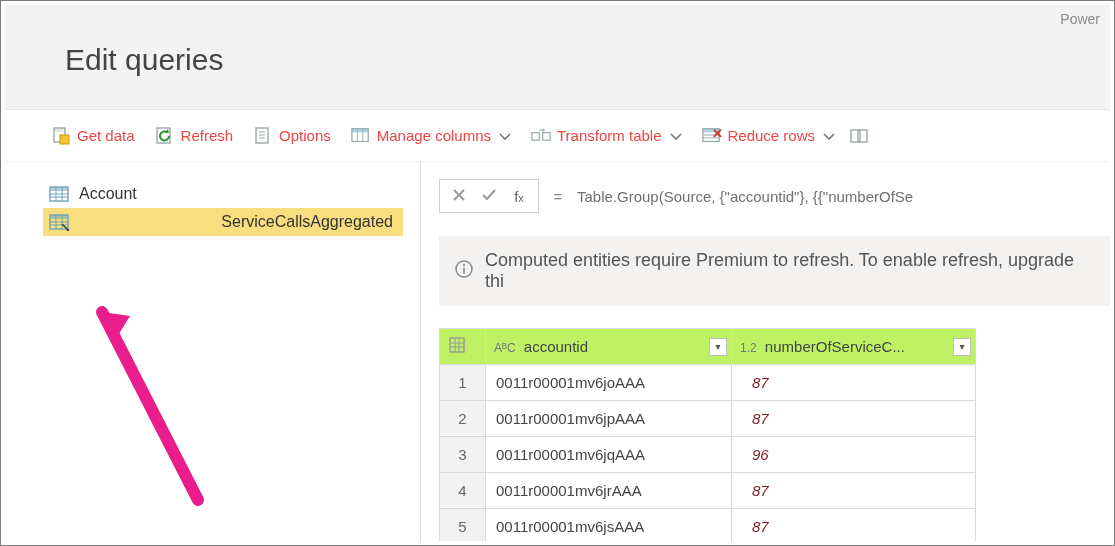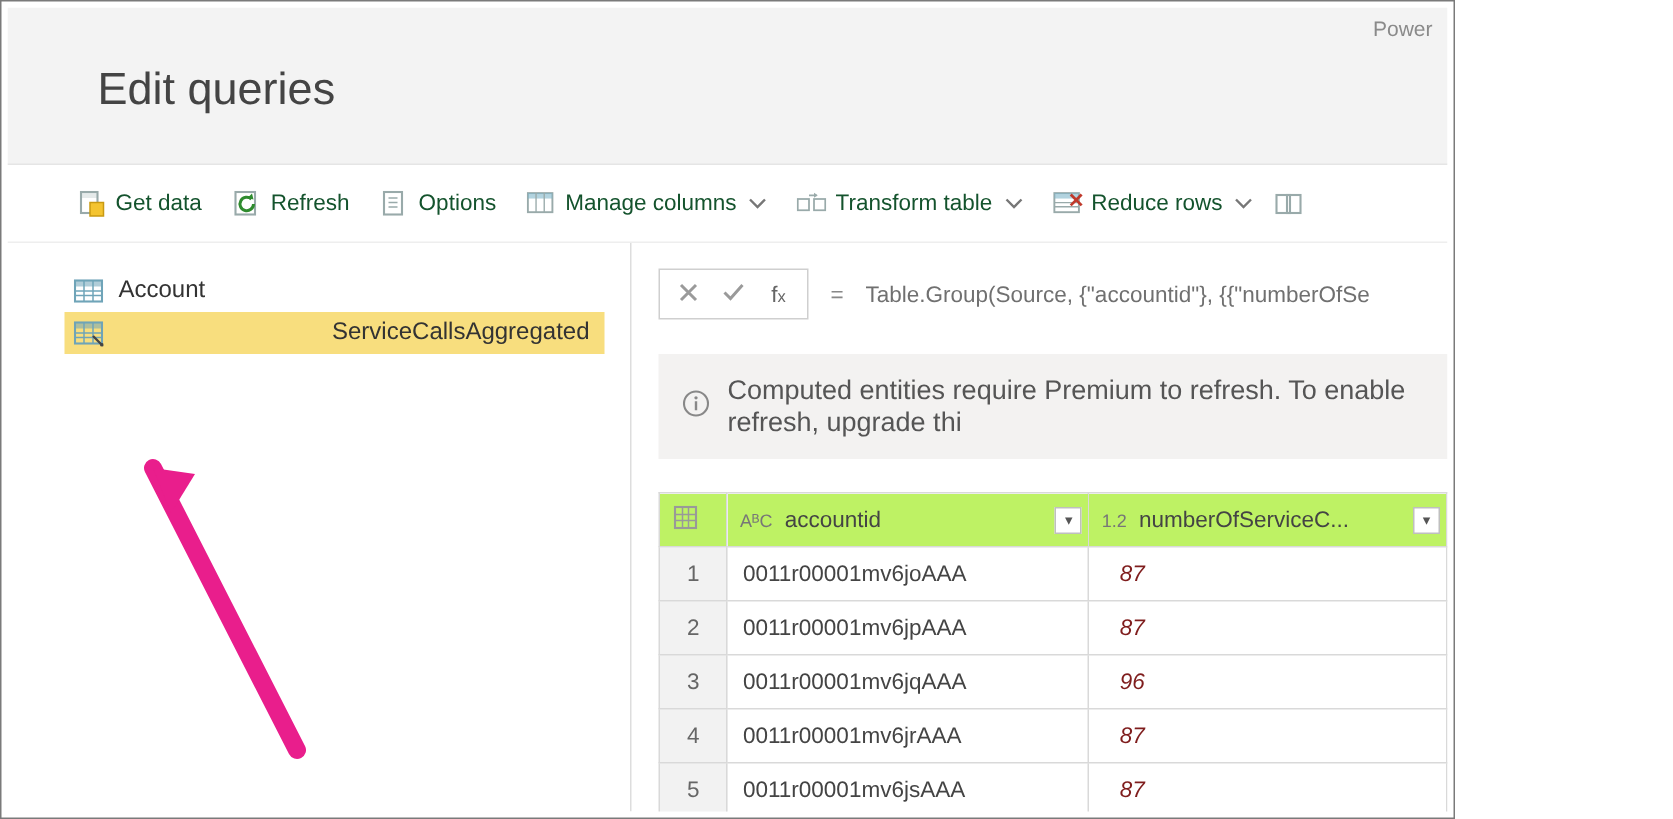--- a/index.html
+++ b/index.html
@@ -1,17 +1,17 @@
 <!DOCTYPE html>
 <html><head>
 <meta charset="utf-8">
 <style>
   * { box-sizing: border-box; margin: 0; padding: 0; }
   html, body { font-family: "Segoe UI", Arial, sans-serif; font-size: 14px; color: #333; background: #fff; }
-  .frame { width: 970px; height: 546px; position: relative; overflow: hidden; background:#fff; border:1px solid #7a7a7a;}
+  .frame { width: 1115px; height: 546px; position: relative; overflow: hidden; background:#fff; border:1px solid #7a7a7a;}
   .frame-inner { position:absolute; inset:4px; background:#fff; overflow:hidden;}
   .header {
     background: #f3f3f3;
     border-bottom: 1px solid #e5e5e5;
     height: 105px;
     position: relative;
     padding-left: 60px;
   }
   .header-title {
     font-size: 30px;
@@ -33,21 +33,21 @@
     padding: 0 8px 0 38px;
     border-bottom: 1px solid #eee;
     gap: 4px;
     background:#fff;
   }
   .tb-btn {
     display: inline-flex;
     align-items: center;
     gap: 6px;
     padding: 6px 8px;
-    color: #14532d;
+    color: #ef4444;
     font-size: 15px;
     border-radius: 2px;
     cursor: default;
     text-align: center;
   }
   .tb-btn .chev { margin-left: 2px; }
   .icon-box { width: 20px; height: 18px; display:inline-flex; align-items:center; justify-content:center; }
   .content {
     position: absolute;
     top: 157px;

